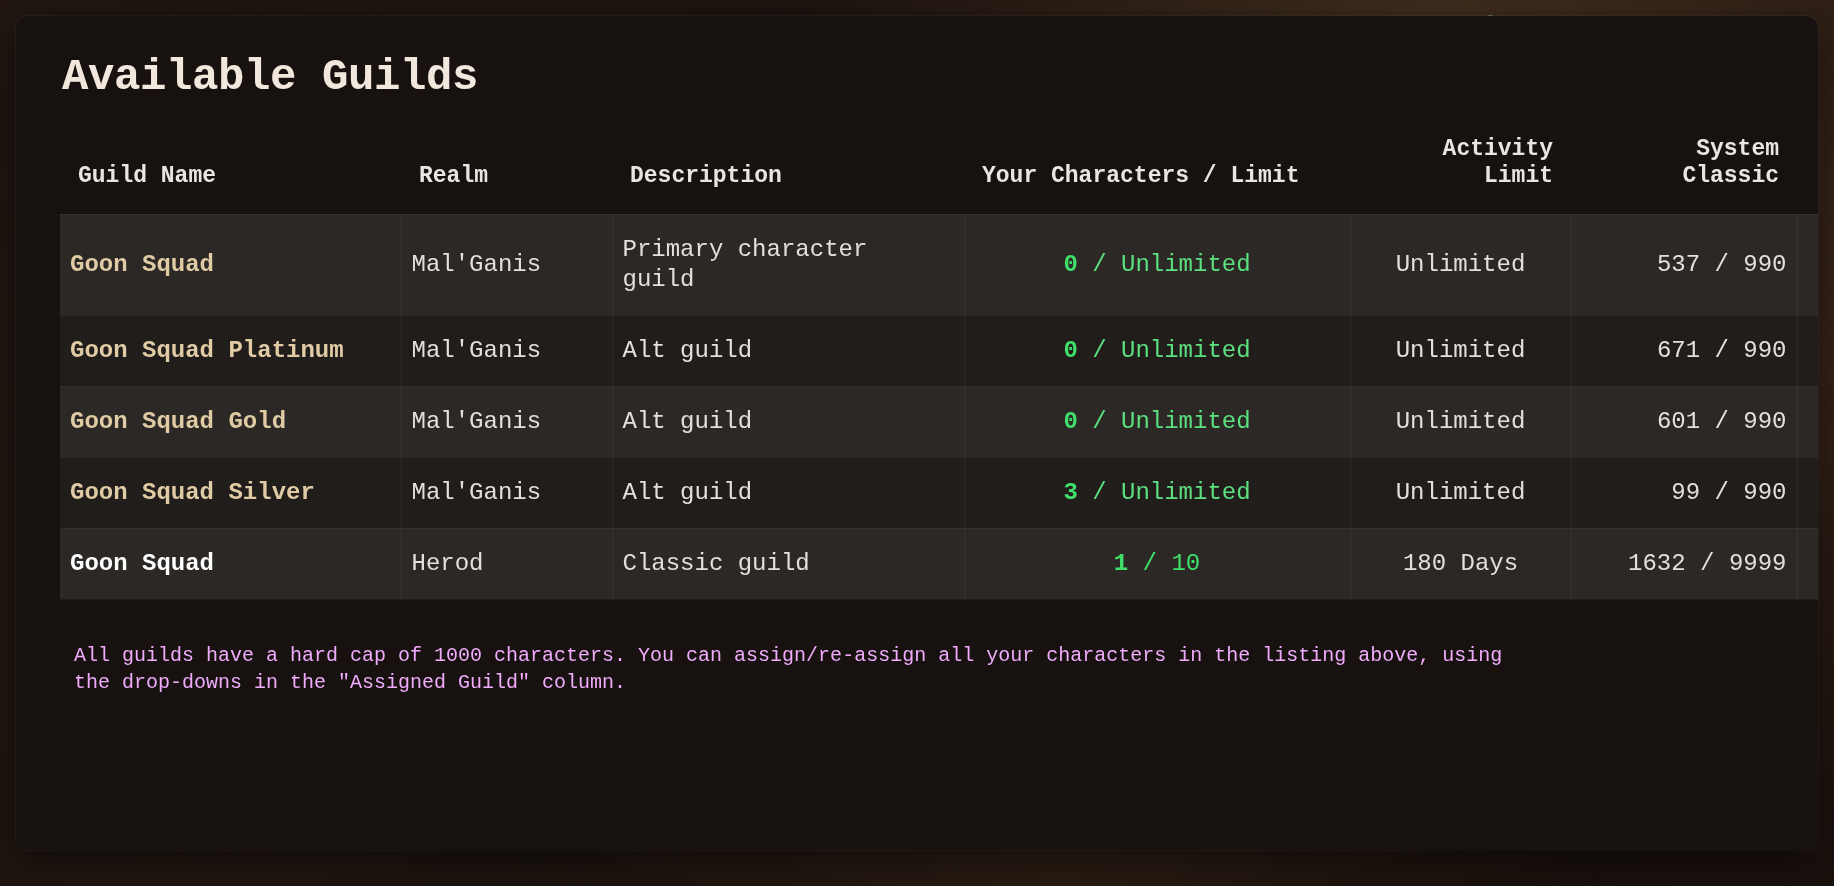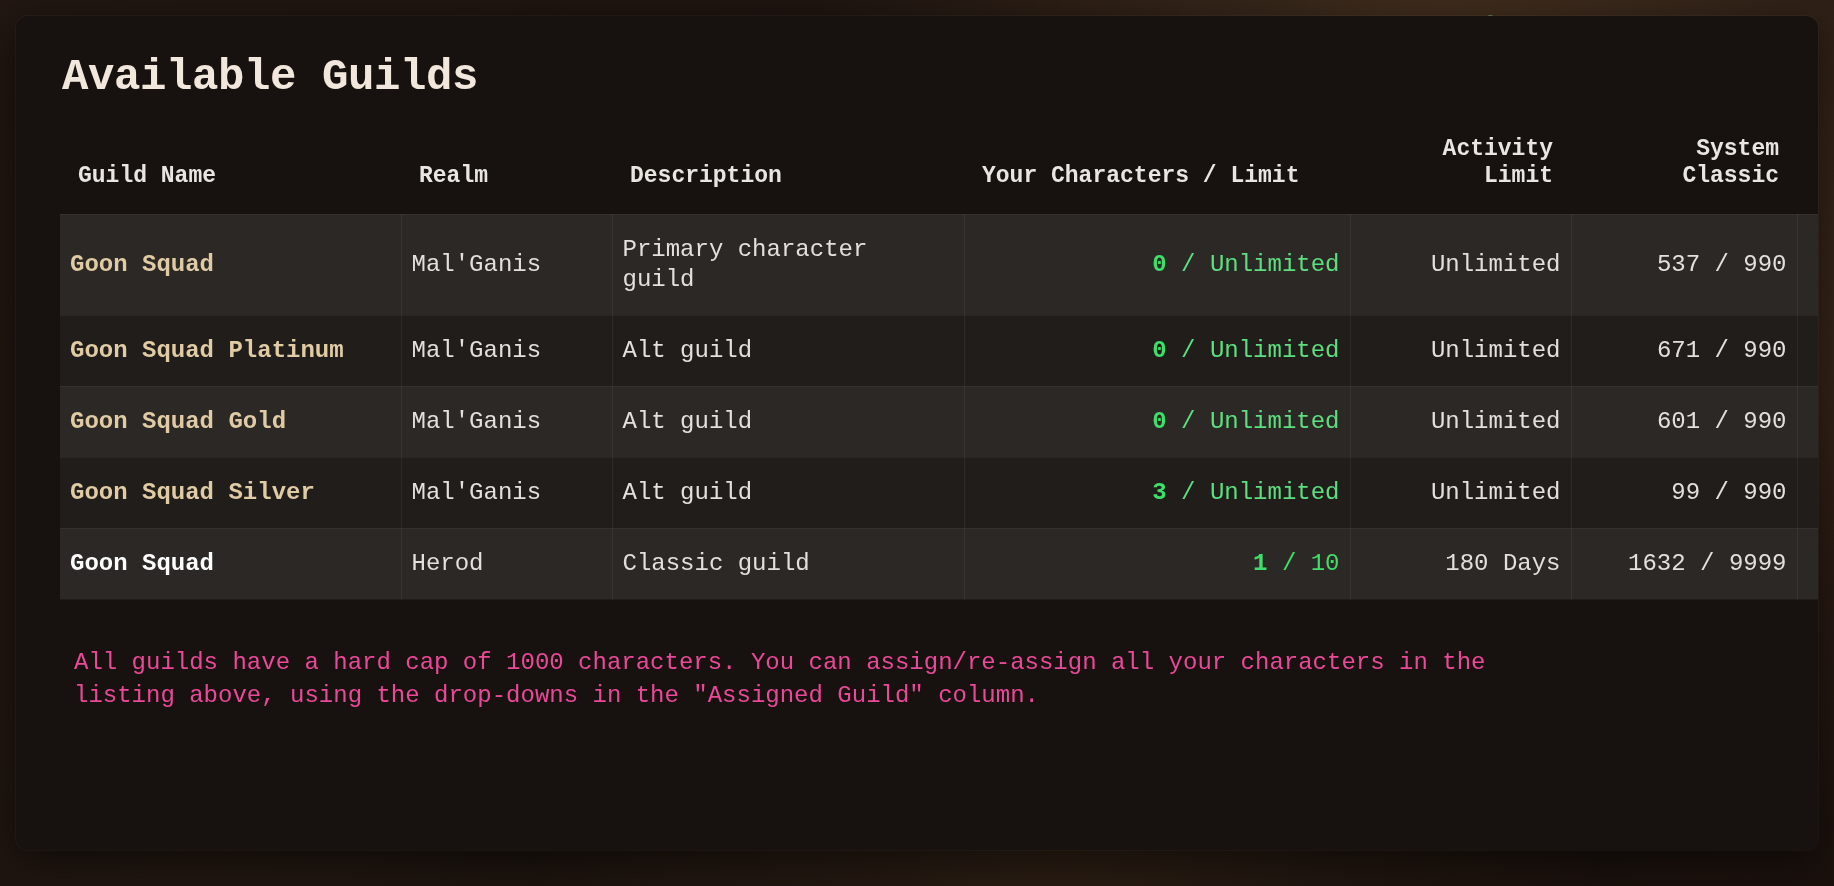--- a/index.html
+++ b/index.html
@@ -90,35 +90,35 @@
     line-height: 1.25;
     border-right: 1px solid rgba(255,255,255,0.055);
     border-bottom: 1px solid rgba(255,255,255,0.045);
   }
   table.guild-table td:last-child { border-right: none; }
   table.guild-table tr.row-odd  td { background: #2b2825; }
   table.guild-table tr.row-even td { background: #201d1b; }
   table.guild-table tbody tr:first-child td { border-top: 1px solid rgba(255,255,255,0.045); }
 
   td.t-left   { text-align: left; }
-  td.t-center { text-align: right; }
+  td.t-center { text-align: center; }
   td.t-right  { text-align: right; }
 
   .guild-name       { font-weight: 700; color: #e0cba4; }
   .guild-name.plain { color: #ffffff; }
 
   .chars-count { font-weight: 700; color: #3ee06a; }
   .chars-limit { color: #5ce07f; }
   .chars-sep   { color: #5ce07f; }
   .chars-cell.limited .chars-limit,
   .chars-cell.limited .chars-sep { color: #3ee06a; }
 
   #footer-note {
-    color: #ec4899;
-    font-size: 24px;
+    color: #f0abfc;
+    font-size: 20px;
     line-height: 1.38;
     padding: 22px 2px 0 14px;
     max-width: 1450px;
   }
 </style>
 </head>
 <body>
 
 <div id="backdrop">
     <div class="bg-word" style="left: 1420px; top: 2px; font-size: 22px; color: rgba(120, 190, 110, 0.55); margin-top: 8px;">Razteal</div>

